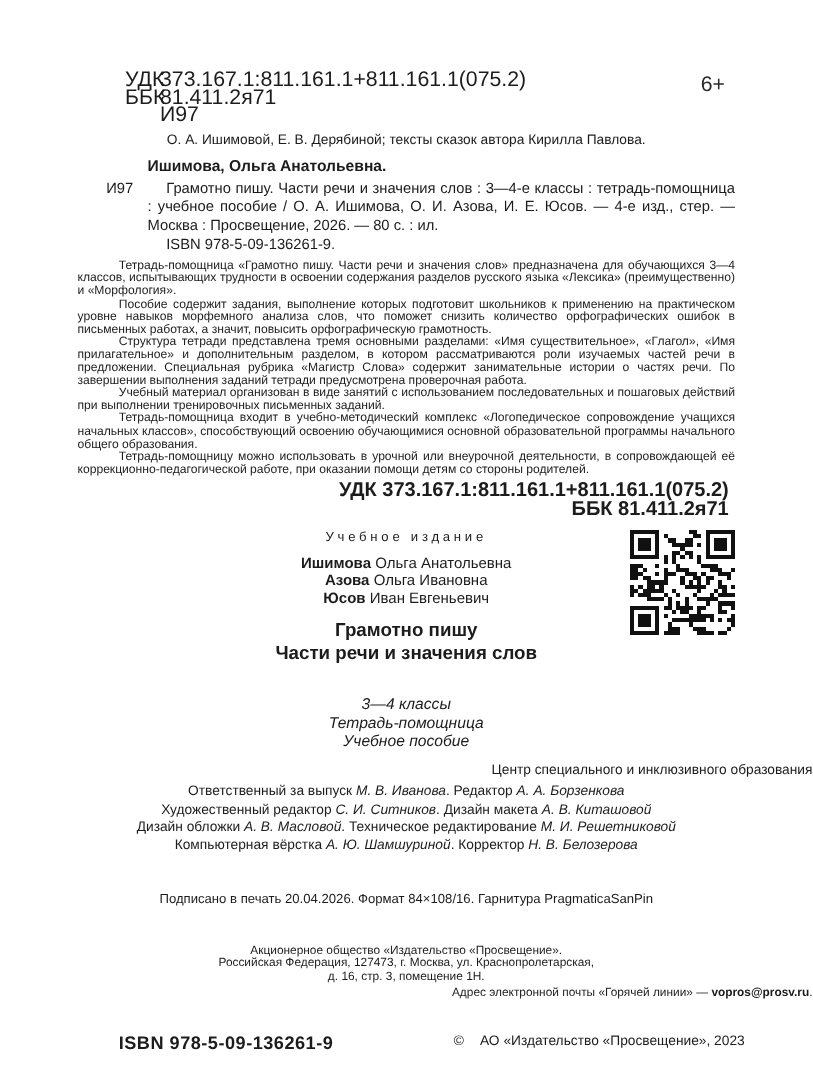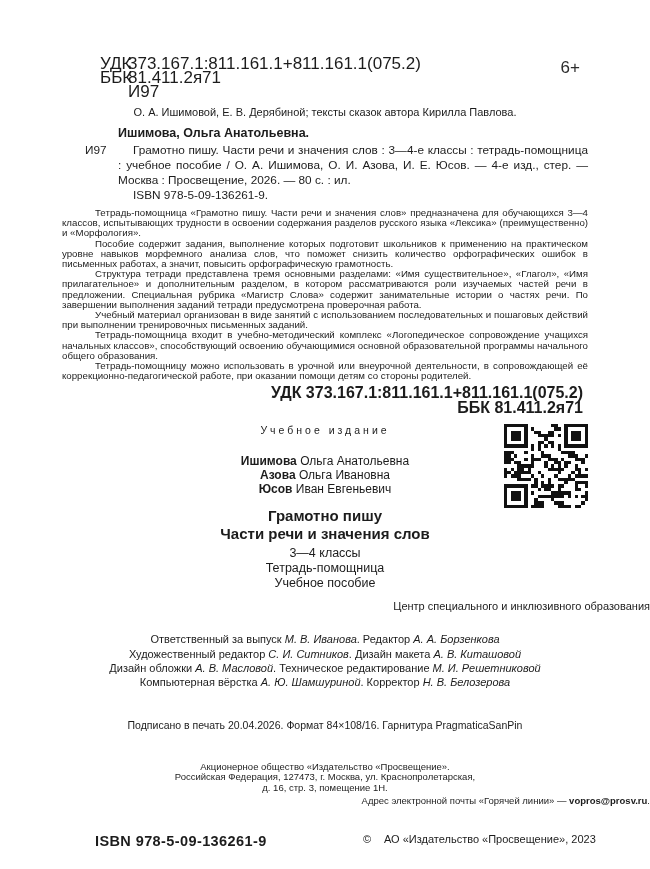--- a/index.html
+++ b/index.html
@@ -36,26 +36,26 @@
   .annotation p{margin:0;text-indent:33px;}
 
   
   .codes-footer{margin:5px 67px 0 0;text-align:right;font-weight:bold;font-size:16px;line-height:14.5px;}
 
   
   .edition{position:relative;margin-top:9px;}
   .qr{position:absolute;top:0;right:62px;width:84px;height:84px;}
   .qr svg{fill:#111;display:block;}
   .edition-type{text-align:center;font-size:10.5px;letter-spacing:3px;}
-  .authors{margin-top:18px;text-align:center;font-size:12px;line-height:14px;}
+  .authors{margin-top:7px;text-align:center;font-size:12px;line-height:14px;}
   .title-block{margin-top:11px;text-align:center;font-weight:bold;font-size:15px;line-height:17.5px;}
 
-  .subtitle{margin-top:4px;text-align:center;font-size:12.5px;line-height:15px;}
+  .subtitle{margin-top:25px;text-align:center;font-size:12.5px;line-height:15px;font-style:italic;}
   .center-name{margin-top:9px;text-align:right;font-size:11px;line-height:13px;}
-  .staff{margin-top:19px;text-align:center;font-size:11px;line-height:14.3px;}
+  .staff{margin-top:3px;text-align:center;font-size:11px;line-height:14.3px;}
   .print-info{margin-top:5px;text-align:center;font-size:10.5px;line-height:12px;white-space:pre-wrap;}
   .publisher{margin-top:7px;text-align:center;font-size:9.5px;line-height:10.5px;}
   .hotline{margin-top:2px;text-align:right;font-size:9.5px;line-height:12px;}
 
   
   .bottom-row{position:relative;margin-top:26px;height:60px;}
   .isbn-bottom{position:absolute;left:95px;top:0;font-weight:bold;font-size:14.5px;letter-spacing:0.4px;}
   .copyright{position:absolute;left:363px;top:0;font-size:11px;line-height:13px;}
   .cr-row{display:flex;}
   .cr-mark{width:21px;flex:0 0 21px;}

